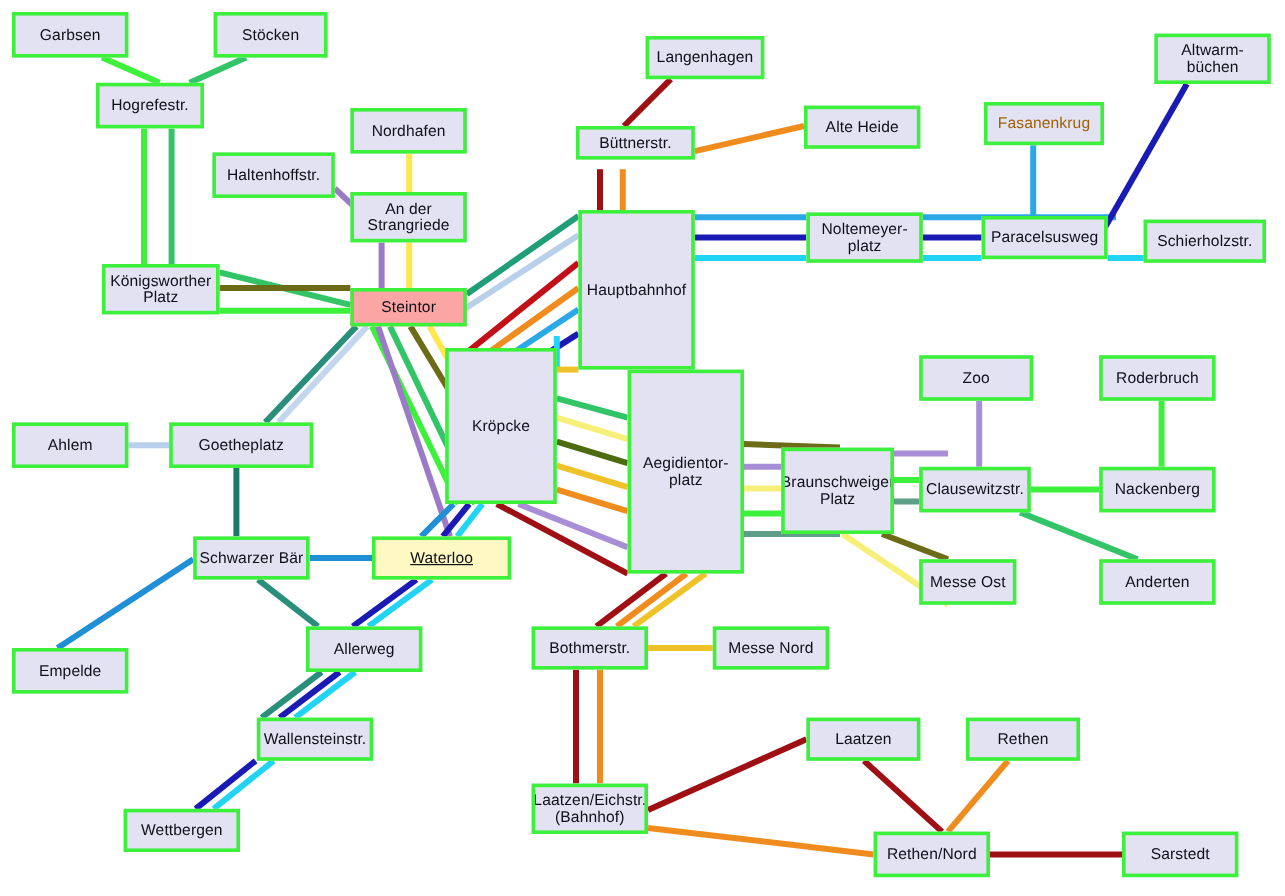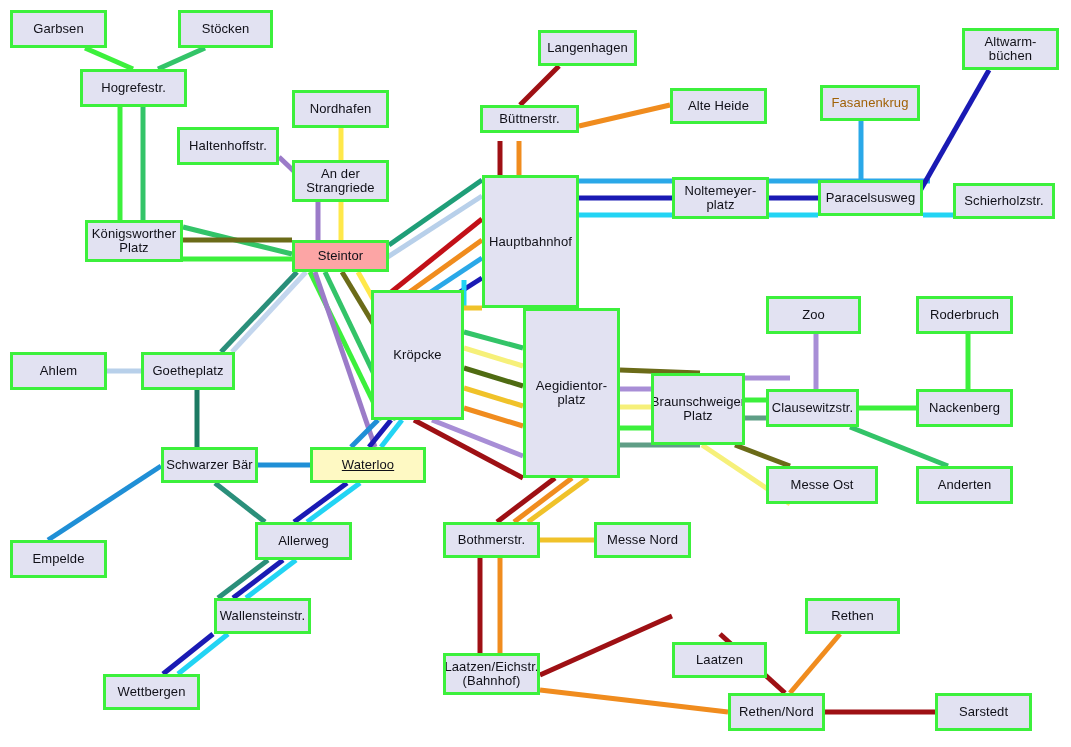--- a/index.html
+++ b/index.html
@@ -114,21 +114,21 @@
       <line x1="500" y1="558" x2="500" y2="653" stroke="#f08c1e" stroke-width="5" stroke-linecap="butt"></line>
       <line x1="540" y1="675" x2="672" y2="616" stroke="#9e1014" stroke-width="5" stroke-linecap="butt"></line>
       <line x1="720" y1="634" x2="785" y2="693" stroke="#9e1014" stroke-width="5" stroke-linecap="butt"></line>
       <line x1="840" y1="634" x2="790" y2="693" stroke="#f08c1e" stroke-width="5" stroke-linecap="butt"></line>
       <line x1="540" y1="690" x2="728" y2="712" stroke="#f08c1e" stroke-width="5" stroke-linecap="butt"></line>
       <line x1="825" y1="712" x2="935" y2="712" stroke="#9e1014" stroke-width="5" stroke-linecap="butt"></line>
     </svg>
   <div id="stations">
       <div class="station" style="left: 10px; top: 10px; width: 97px; height: 38px; background: rgb(226, 226, 242); border-color: rgb(60, 240, 60); color: rgb(16, 16, 24);"><span>Garbsen</span></div>
       <div class="station" style="left: 178px; top: 10px; width: 95px; height: 38px; background: rgb(226, 226, 242); border-color: rgb(60, 240, 60); color: rgb(16, 16, 24);"><span>Stöcken</span></div>
-      <div class="station" style="left: 80px; top: 69px; width: 107px; height: 38px; background: rgb(226, 226, 242); border-color: rgb(60, 240, 60); color: rgb(16, 16, 24);"><span>Hogrefestr.</span></div>
+      <div class="station" style="left: 80px; top: 69px; width: 90px; height: 38px; background: rgb(226, 226, 242); border-color: rgb(60, 240, 60); color: rgb(16, 16, 24);"><span>Hogrefestr.</span></div>
       <div class="station" style="left: 292px; top: 90px; width: 97px; height: 38px; background: rgb(226, 226, 242); border-color: rgb(60, 240, 60); color: rgb(16, 16, 24);"><span>Nordhafen</span></div>
       <div class="station" style="left: 177px; top: 127px; width: 102px; height: 38px; background: rgb(226, 226, 242); border-color: rgb(60, 240, 60); color: rgb(16, 16, 24);"><span>Haltenhoffstr.</span></div>
       <div class="station" style="left: 292px; top: 160px; width: 97px; height: 42px; background: rgb(226, 226, 242); border-color: rgb(60, 240, 60); color: rgb(16, 16, 24);"><span>An der
 Strangriede</span></div>
       <div class="station" style="left: 85px; top: 220px; width: 98px; height: 42px; background: rgb(226, 226, 242); border-color: rgb(60, 240, 60); color: rgb(16, 16, 24);"><span>Königsworther
 Platz</span></div>
       <div class="station" style="left: 292px; top: 240px; width: 97px; height: 32px; background: #fca5a5; border-color: rgb(60, 240, 60); color: rgb(16, 16, 24);"><span>Steintor</span></div>
       <div class="station" style="left: 538px; top: 30px; width: 99px; height: 36px; background: rgb(226, 226, 242); border-color: rgb(60, 240, 60); color: rgb(16, 16, 24);"><span>Langenhagen</span></div>
       <div class="station" style="left: 480px; top: 105px; width: 99px; height: 28px; background: rgb(226, 226, 242); border-color: rgb(60, 240, 60); color: rgb(16, 16, 24);"><span>Büttnerstr.</span></div>
       <div class="station" style="left: 670px; top: 88px; width: 97px; height: 36px; background: rgb(226, 226, 242); border-color: rgb(60, 240, 60); color: rgb(16, 16, 24);"><span>Alte Heide</span></div>
@@ -142,32 +142,32 @@
       <div class="station" style="left: 953px; top: 183px; width: 102px; height: 36px; background: rgb(226, 226, 242); border-color: rgb(60, 240, 60); color: rgb(16, 16, 24);"><span>Schierholzstr.</span></div>
       <div class="station" style="left: 371px; top: 290px; width: 93px; height: 130px; background: rgb(226, 226, 242); border-color: rgb(60, 240, 60); color: rgb(16, 16, 24);"><span>Kröpcke</span></div>
       <div class="station" style="left: 523px; top: 308px; width: 97px; height: 170px; background: rgb(226, 226, 242); border-color: rgb(60, 240, 60); color: rgb(16, 16, 24);"><span>Aegidientor-
 platz</span></div>
       <div class="station" style="left: 651px; top: 373px; width: 94px; height: 72px; background: rgb(226, 226, 242); border-color: rgb(60, 240, 60); color: rgb(16, 16, 24);"><span>Braunschweiger
 Platz</span></div>
       <div class="station" style="left: 766px; top: 296px; width: 95px; height: 38px; background: rgb(226, 226, 242); border-color: rgb(60, 240, 60); color: rgb(16, 16, 24);"><span>Zoo</span></div>
       <div class="station" style="left: 916px; top: 296px; width: 97px; height: 38px; background: rgb(226, 226, 242); border-color: rgb(60, 240, 60); color: rgb(16, 16, 24);"><span>Roderbruch</span></div>
       <div class="station" style="left: 766px; top: 389px; width: 93px; height: 38px; background: rgb(226, 226, 242); border-color: rgb(60, 240, 60); color: rgb(16, 16, 24);"><span>Clausewitzstr.</span></div>
       <div class="station" style="left: 916px; top: 389px; width: 97px; height: 38px; background: rgb(226, 226, 242); border-color: rgb(60, 240, 60); color: rgb(16, 16, 24);"><span>Nackenberg</span></div>
-      <div class="station" style="left: 766px; top: 466px; width: 112px; height: 38px; background: rgb(226, 226, 242); border-color: rgb(60, 240, 60); color: rgb(16, 16, 24);"><span>Messe Ost</span></div>
+      <div class="station" style="left: 766px; top: 466px; width: 81px; height: 38px; background: rgb(226, 226, 242); border-color: rgb(60, 240, 60); color: rgb(16, 16, 24);"><span>Messe Ost</span></div>
       <div class="station" style="left: 916px; top: 466px; width: 97px; height: 38px; background: rgb(226, 226, 242); border-color: rgb(60, 240, 60); color: rgb(16, 16, 24);"><span>Anderten</span></div>
       <div class="station" style="left: 10px; top: 352px; width: 97px; height: 38px; background: rgb(226, 226, 242); border-color: rgb(60, 240, 60); color: rgb(16, 16, 24);"><span>Ahlem</span></div>
-      <div class="station" style="left: 141px; top: 352px; width: 94px; height: 38px; background: rgb(226, 226, 242); border-color: rgb(60, 240, 60); color: rgb(16, 16, 24);"><span>Goetheplatz</span></div>
+      <div class="station" style="left: 141px; top: 352px; width: 120px; height: 38px; background: rgb(226, 226, 242); border-color: rgb(60, 240, 60); color: rgb(16, 16, 24);"><span>Goetheplatz</span></div>
       <div class="station" style="left: 161px; top: 447px; width: 97px; height: 36px; background: rgb(226, 226, 242); border-color: rgb(60, 240, 60); color: rgb(16, 16, 24);"><span>Schwarzer Bär</span></div>
       <div class="station" style="left: 310px; top: 447px; width: 116px; height: 36px; background: #fef9c3; border-color: rgb(60, 240, 60); color: rgb(16, 16, 24); text-decoration: underline;"><span>Waterloo</span></div>
       <div class="station" style="left: 10px; top: 540px; width: 97px; height: 38px; background: rgb(226, 226, 242); border-color: rgb(60, 240, 60); color: rgb(16, 16, 24); text-align: center;"><span>Empelde</span></div>
       <div class="station" style="left: 255px; top: 522px; width: 97px; height: 38px; background: rgb(226, 226, 242); border-color: rgb(60, 240, 60); color: rgb(16, 16, 24);"><span>Allerweg</span></div>
       <div class="station" style="left: 178px; top: 598px; width: 97px; height: 36px; background: rgb(226, 226, 242); border-color: rgb(60, 240, 60); color: rgb(16, 16, 24); margin-left: 36px;"><span>Wallensteinstr.</span></div>
       <div class="station" style="left: 103px; top: 674px; width: 97px; height: 36px; background: rgb(226, 226, 242); border-color: rgb(60, 240, 60); color: rgb(16, 16, 24);"><span>Wettbergen</span></div>
       <div class="station" style="left: 443px; top: 522px; width: 97px; height: 36px; background: rgb(226, 226, 242); border-color: rgb(60, 240, 60); color: rgb(16, 16, 24);"><span>Bothmerstr.</span></div>
       <div class="station" style="left: 594px; top: 522px; width: 97px; height: 36px; background: rgb(226, 226, 242); border-color: rgb(60, 240, 60); color: rgb(16, 16, 24);"><span>Messe Nord</span></div>
       <div class="station" style="left: 443px; top: 653px; width: 97px; height: 42px; background: rgb(226, 226, 242); border-color: rgb(60, 240, 60); color: rgb(16, 16, 24);"><span>Laatzen/Eichstr.
 (Bahnhof)</span></div>
-      <div class="station" style="left: 672px; top: 598px; width: 95px; height: 36px; background: rgb(226, 226, 242); border-color: rgb(60, 240, 60); color: rgb(16, 16, 24); margin-top: 44px;"><span>Laatzen</span></div>
+      <div class="station" style="left: 672px; top: 598px; width: 95px; height: 36px; background: rgb(226, 226, 242); border-color: rgb(60, 240, 60); color: rgb(16, 16, 24);"><span>Laatzen</span></div>
       <div class="station" style="left: 805px; top: 598px; width: 95px; height: 36px; background: rgb(226, 226, 242); border-color: rgb(60, 240, 60); color: rgb(16, 16, 24);"><span>Rethen</span></div>
       <div class="station" style="left: 728px; top: 693px; width: 97px; height: 38px; background: rgb(226, 226, 242); border-color: rgb(60, 240, 60); color: rgb(16, 16, 24);"><span>Rethen/Nord</span></div>
       <div class="station" style="left: 935px; top: 693px; width: 97px; height: 38px; background: rgb(226, 226, 242); border-color: rgb(60, 240, 60); color: rgb(16, 16, 24);"><span>Sarstedt</span></div>
     </div>
 </div>
 
 </body></html>

